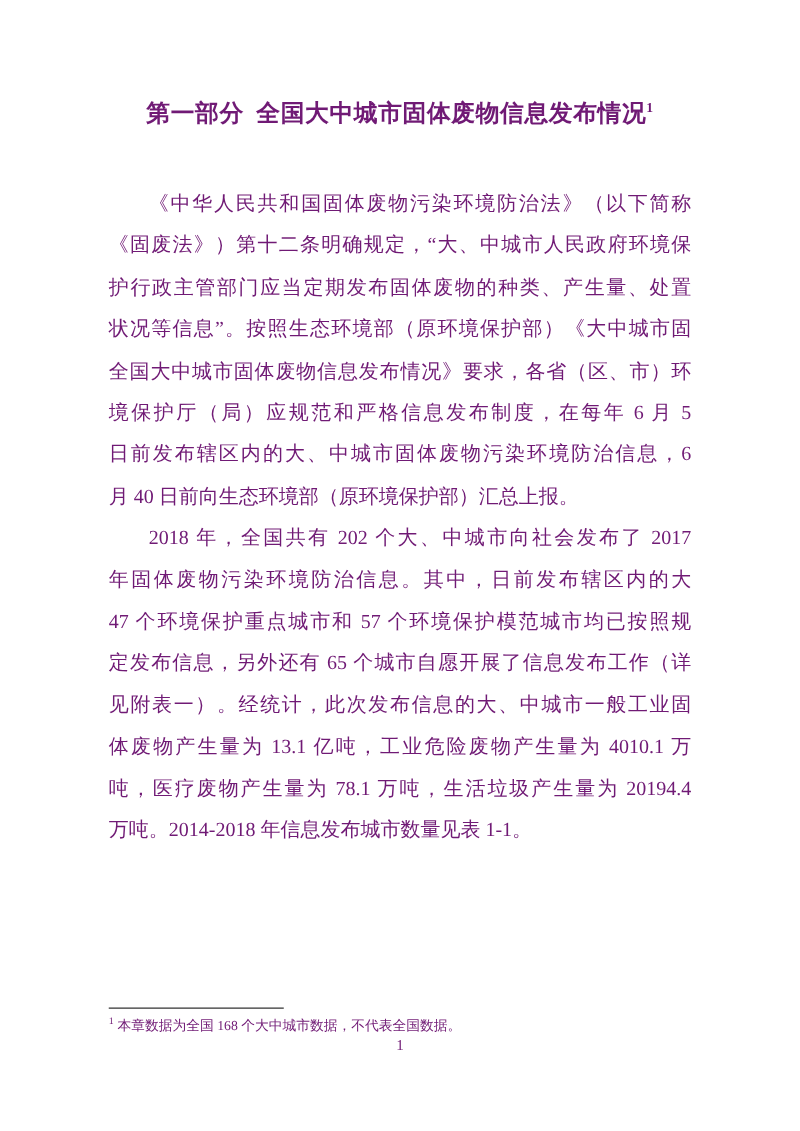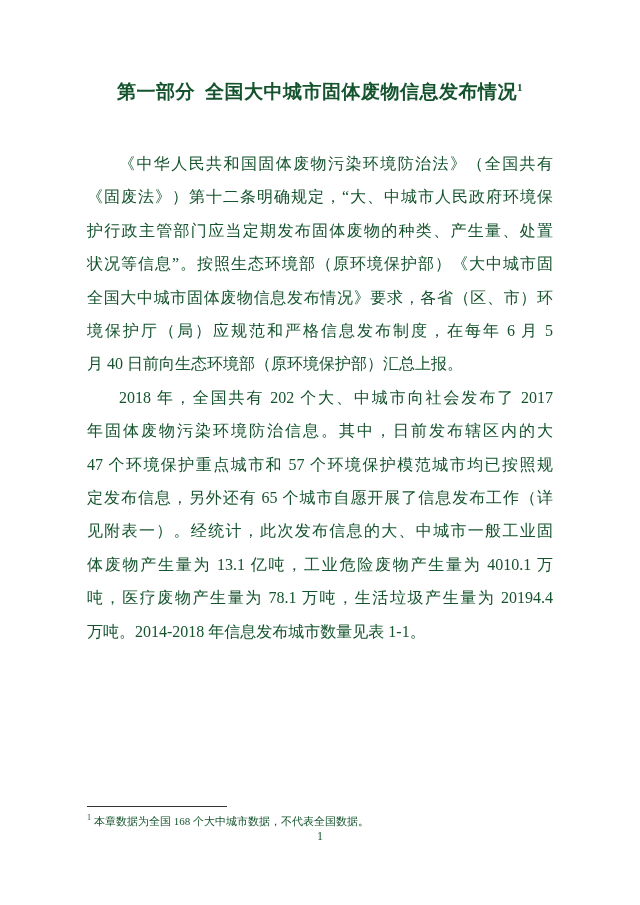--- a/index.html
+++ b/index.html
@@ -5,21 +5,21 @@
   html, body {
     margin: 0;
     padding: 0;
     background: #ffffff;
   }
   .page {
     position: relative;
     width: 640px;
     height: 905px;
     background: #ffffff;
-    color: #14532d;
+    color: #701a75;
     font-family: "Liberation Serif", "DejaVu Serif", serif;
     overflow: hidden;
   }
   .doc-title {
     position: absolute;
     top: 79px;
     left: 0;
     width: 100%;
     margin: 0;
     text-align: center;
@@ -85,26 +85,27 @@
   }
 </style>
 </head>
 <body>
 
 <div class="page">
 
   <h1 class="doc-title"><span>第一部分 全国大中城市固体废物信息发布情况</span><sup>1</sup></h1>
 
   <div class="content">
-    <div class="line indent">《中华人民共和国固体废物污染环境防治法》（全国共有</div>
+    <div class="line indent">《中华人民共和国固体废物污染环境防治法》（以下简称</div>
     <div class="line">《固废法》）第十二条明确规定，“大、中城市人民政府环境保</div>
     <div class="line">护行政主管部门应当定期发布固体废物的种类、产生量、处置</div>
     <div class="line">状况等信息”。按照生态环境部（原环境保护部）《大中城市固</div>
     <div class="line">全国大中城市固体废物信息发布情况》要求，各省（区、市）环</div>
     <div class="line">境保护厅（局）应规范和严格信息发布制度，在每年 6 月 5</div>
+    <div class="line">日前发布辖区内的大、中城市固体废物污染环境防治信息，6</div>
     <div class="line para-end">月 40 日前向生态环境部（原环境保护部）汇总上报。</div>
 
     <div class="line indent">2018 年，全国共有 202 个大、中城市向社会发布了 2017</div>
     <div class="line">年固体废物污染环境防治信息。其中，日前发布辖区内的大</div>
     <div class="line">47 个环境保护重点城市和 57 个环境保护模范城市均已按照规</div>
     <div class="line">定发布信息，另外还有 65 个城市自愿开展了信息发布工作（详</div>
     <div class="line">见附表一）。经统计，此次发布信息的大、中城市一般工业固</div>
     <div class="line">体废物产生量为 13.1 亿吨，工业危险废物产生量为 4010.1 万</div>
     <div class="line">吨，医疗废物产生量为 78.1 万吨，生活垃圾产生量为 20194.4</div>
     <div class="line para-end">万吨。2014-2018 年信息发布城市数量见表 1-1。</div>

